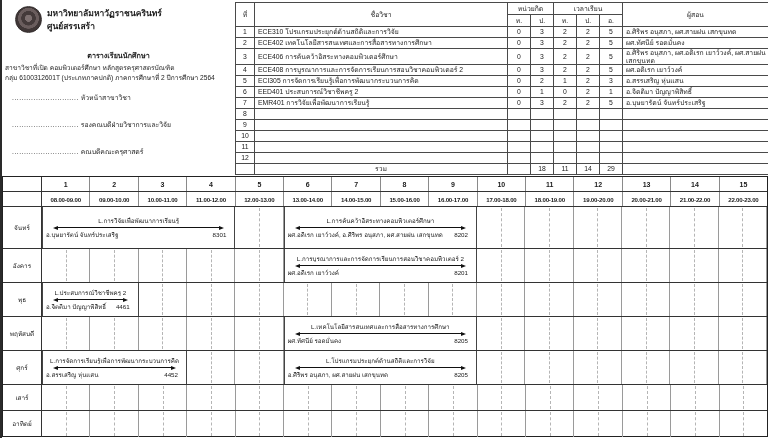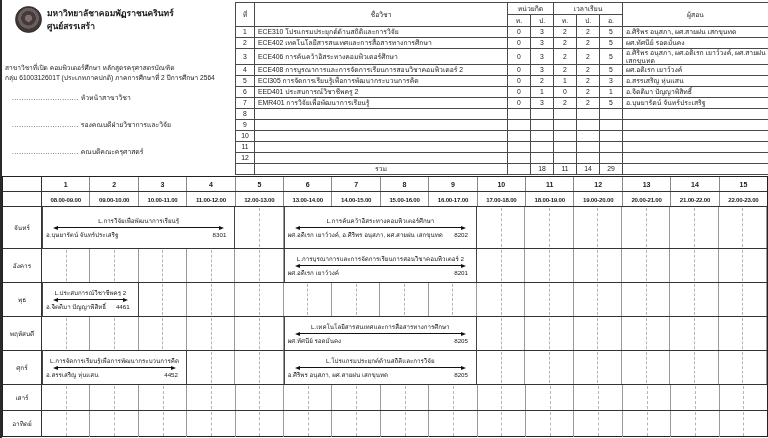--- a/index.html
+++ b/index.html
@@ -61,22 +61,23 @@
   .b-meta { display:flex; justify-content:space-between; font-size:6.2px; line-height:7px; white-space:nowrap; }
   .b-room { padding-right:5px; }
 </style>
 </head>
 <body>
 
 <div class="page">
 
   <div class="topleft">
     <div class="seal"></div>
-    <div class="uni">มหาวิทยาลัชาคอมพัฏราชนครินทร์</div>
+    <div class="uni">มหาวิทยาลัมหาวัฏราชนครินทร์</div>
     <div class="campus">ศูนย์สรรเสร้า</div>
+    <div class="doctitle">ตารางเรียนนักศึกษา</div>
     <div class="progline">สาขาวิชาที่เปิด คอมพิวเตอร์ศึกษา หลักสูตรครุศาสตรบัณฑิต</div>
     <div class="groupline">กลุ่ม 6100312601T (ประเภทภาคปกติ) ภาคการศึกษาที่ 2 ปีการศึกษา 2564</div>
     <div class="sig sig1">
       <span class="dots">............................</span>
       <span>หัวหน้าสาขาวิชา</span>
     </div>
     <div class="sig sig2">
       <span class="dots">............................</span>
       <span>รองคณบดีฝ่ายวิชาการและวิจัย</span>
     </div>

